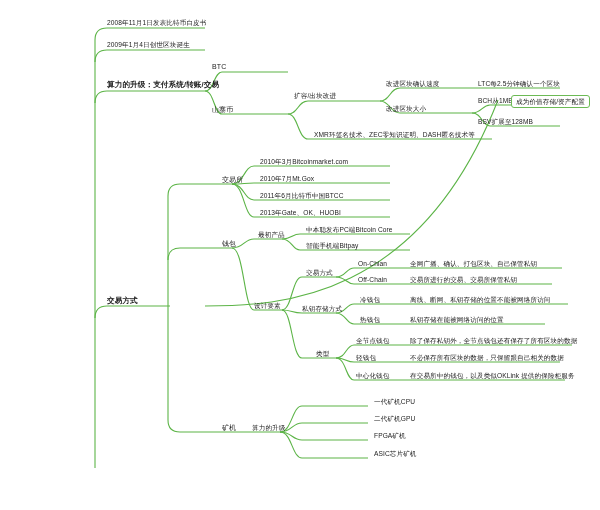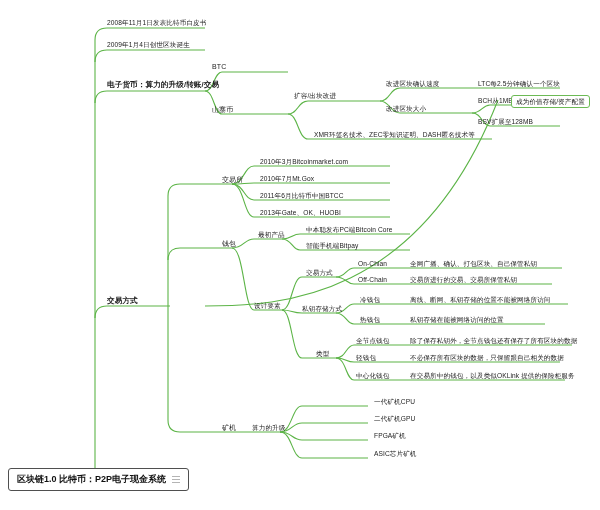--- a/index.html
+++ b/index.html
@@ -95,32 +95,24 @@
 
       <path d="M232,432 L280,432"></path>
 
       <path d="M280,432 C292,432 292,406 302,406 L368,406"></path>
       <path d="M280,432 C292,432 292,423 302,423 L368,423"></path>
       <path d="M280,432 C292,432 292,440 302,440 L368,440"></path>
       <path d="M280,432 C292,432 292,458 302,458 L368,458"></path>
     </g>
   </svg>
 
-  <div class="root">
-    <span>区块链1.0 比特币：P2P电子现金系统</span>
-    <span class="root-icon">
-        <i></i>
-        <i></i>
-        <i></i>
-      </span>
-  </div>
 
   <div class="node leaf" style="left:107px;top:18px;">2008年11月1日发表比特币白皮书</div>
   <div class="node leaf" style="left:107px;top:40px;">2009年1月4日创世区块诞生</div>
-  <div class="node l1" style="left:107px;top:80px;">电子货币：算力的升级/转账/交易</div>
+  <div class="node l1" style="left:107px;top:80px;">算力的升级：支付系统/转账/交易</div>
   <div class="node l1" style="left:107px;top:296px;">交易方式</div>
 
   <div class="node l2" style="left:212px;top:62px;">BTC</div>
   <div class="node l2" style="left:212px;top:105px;">山寨币</div>
 
   <div class="node leaf" style="left:294px;top:91px;">扩容/出块改进</div>
   <div class="node leaf" style="left:314px;top:130px;">XMR环签名技术、ZEC零知识证明、DASH匿名技术等</div>
 
   <div class="node leaf" style="left:386px;top:79px;">改进区块确认速度</div>
   <div class="node leaf" style="left:386px;top:104px;">改进区块大小</div>

